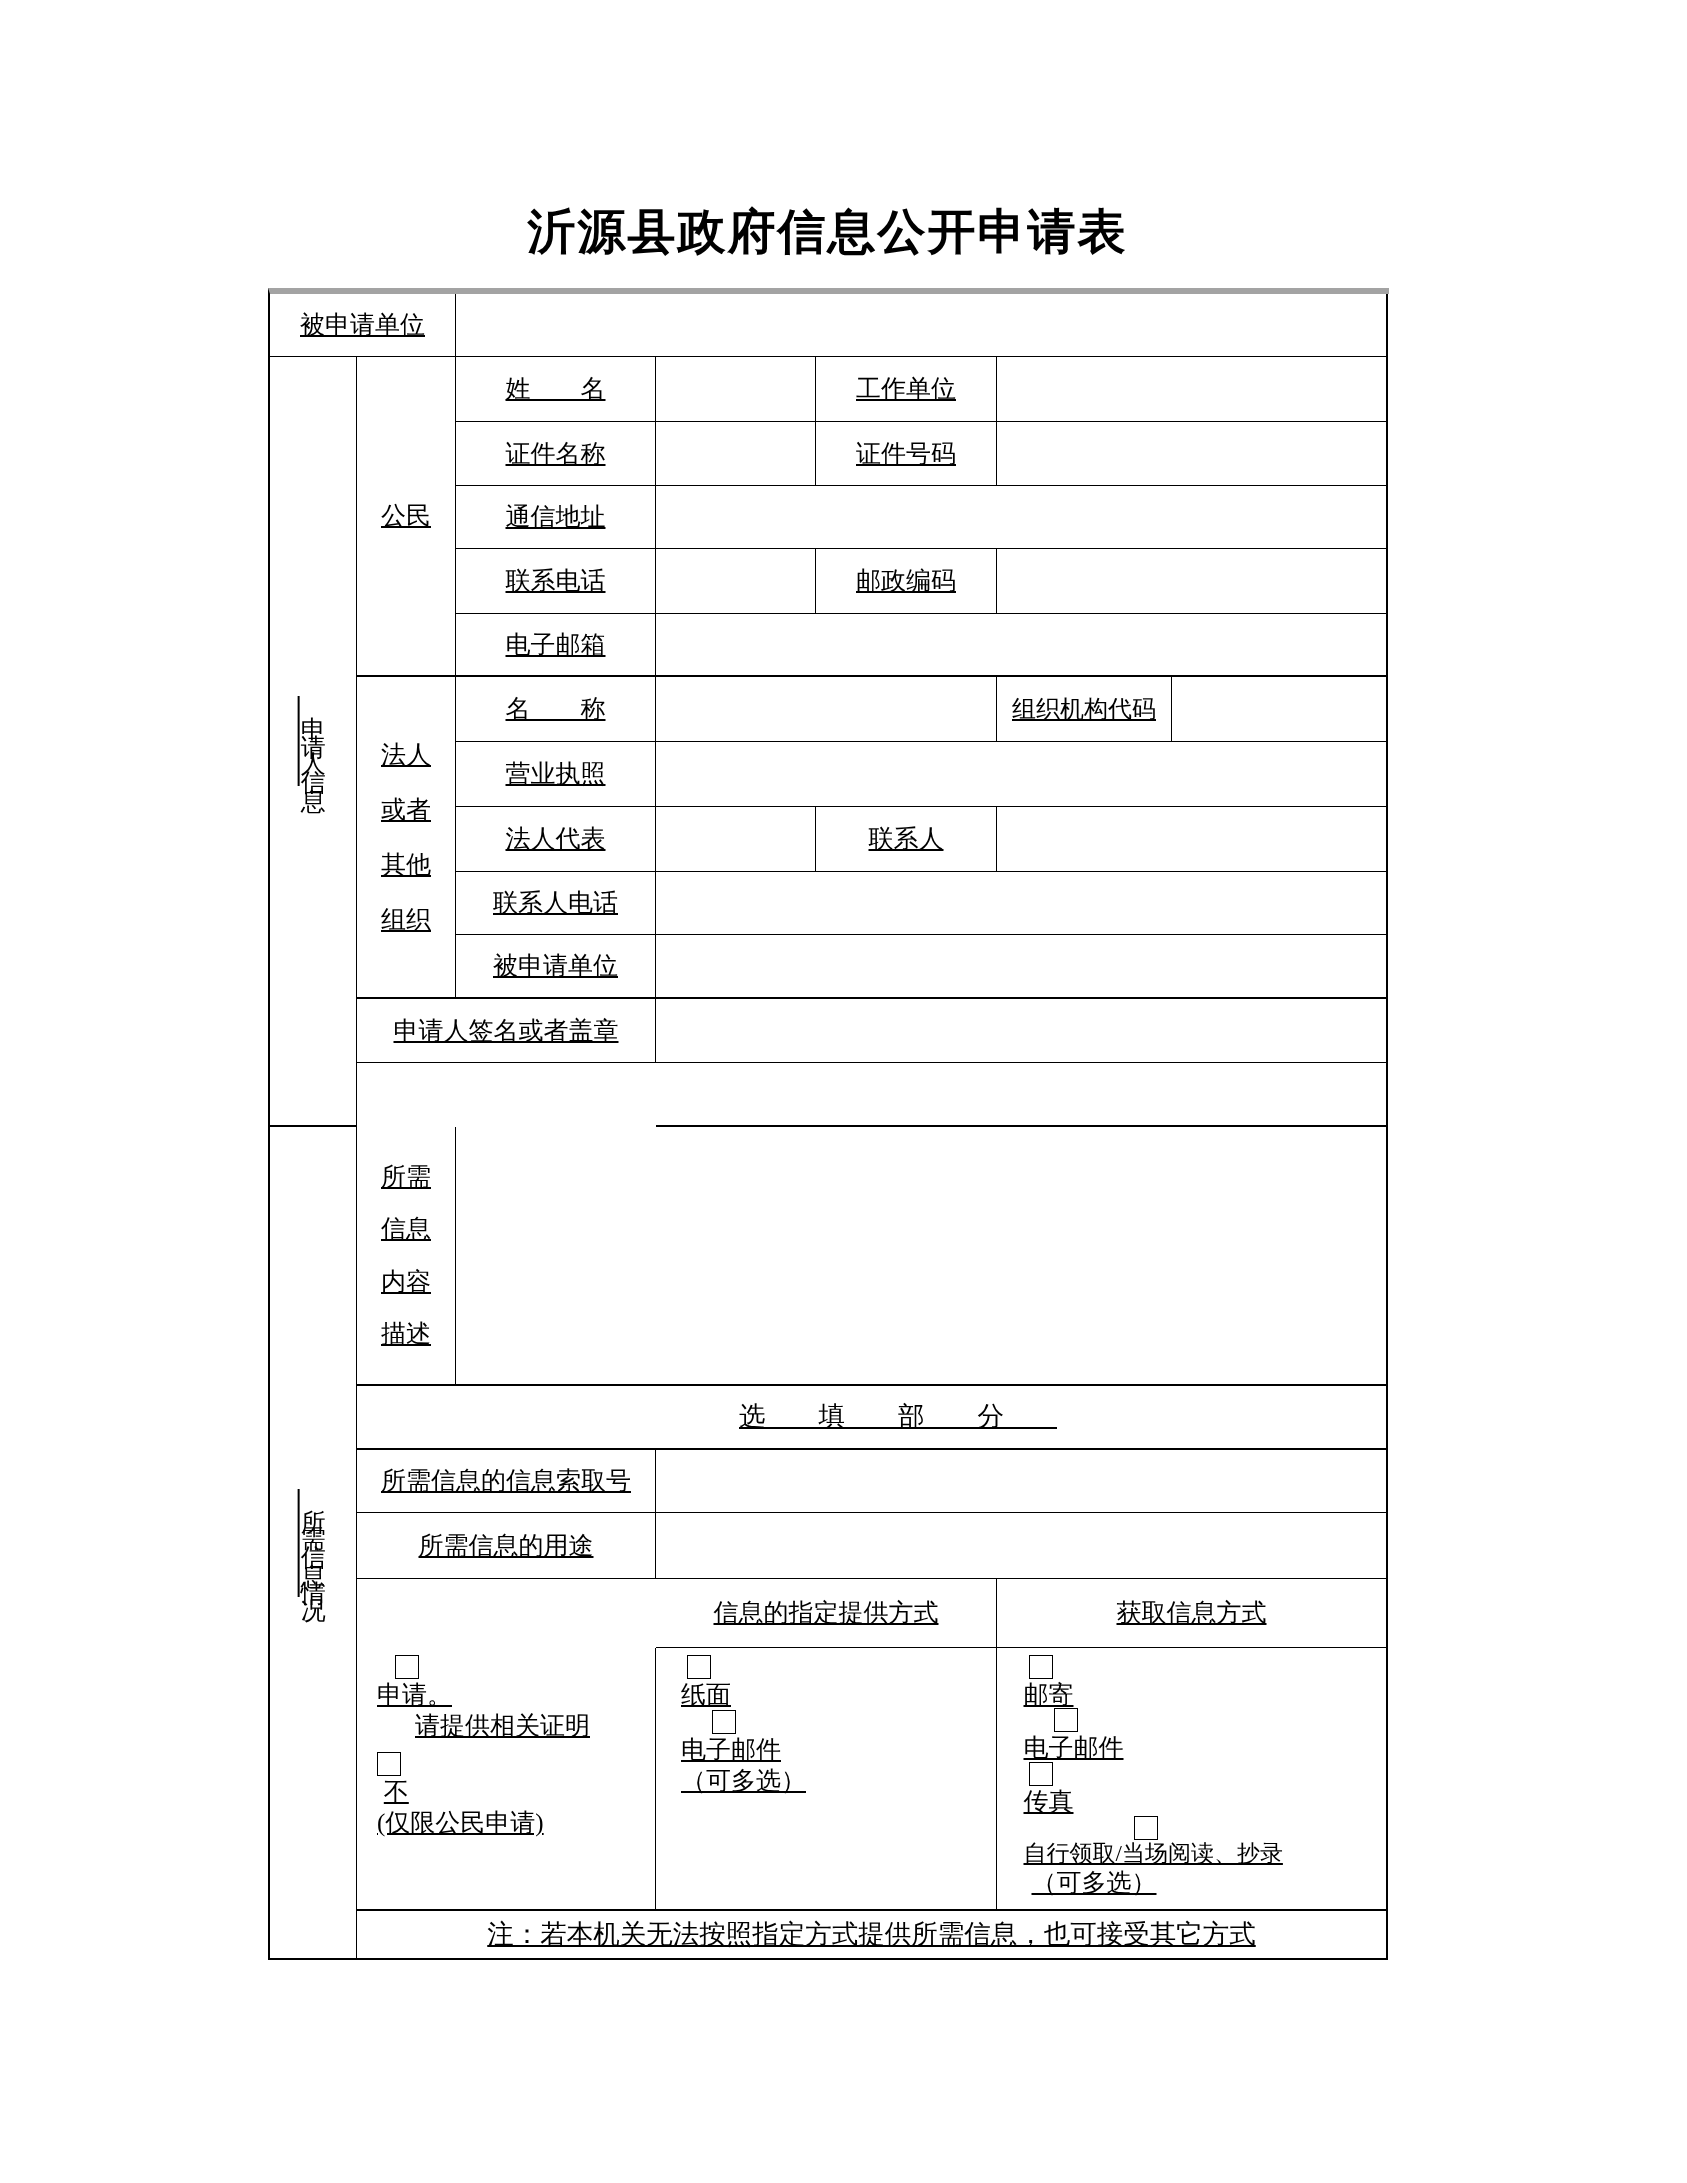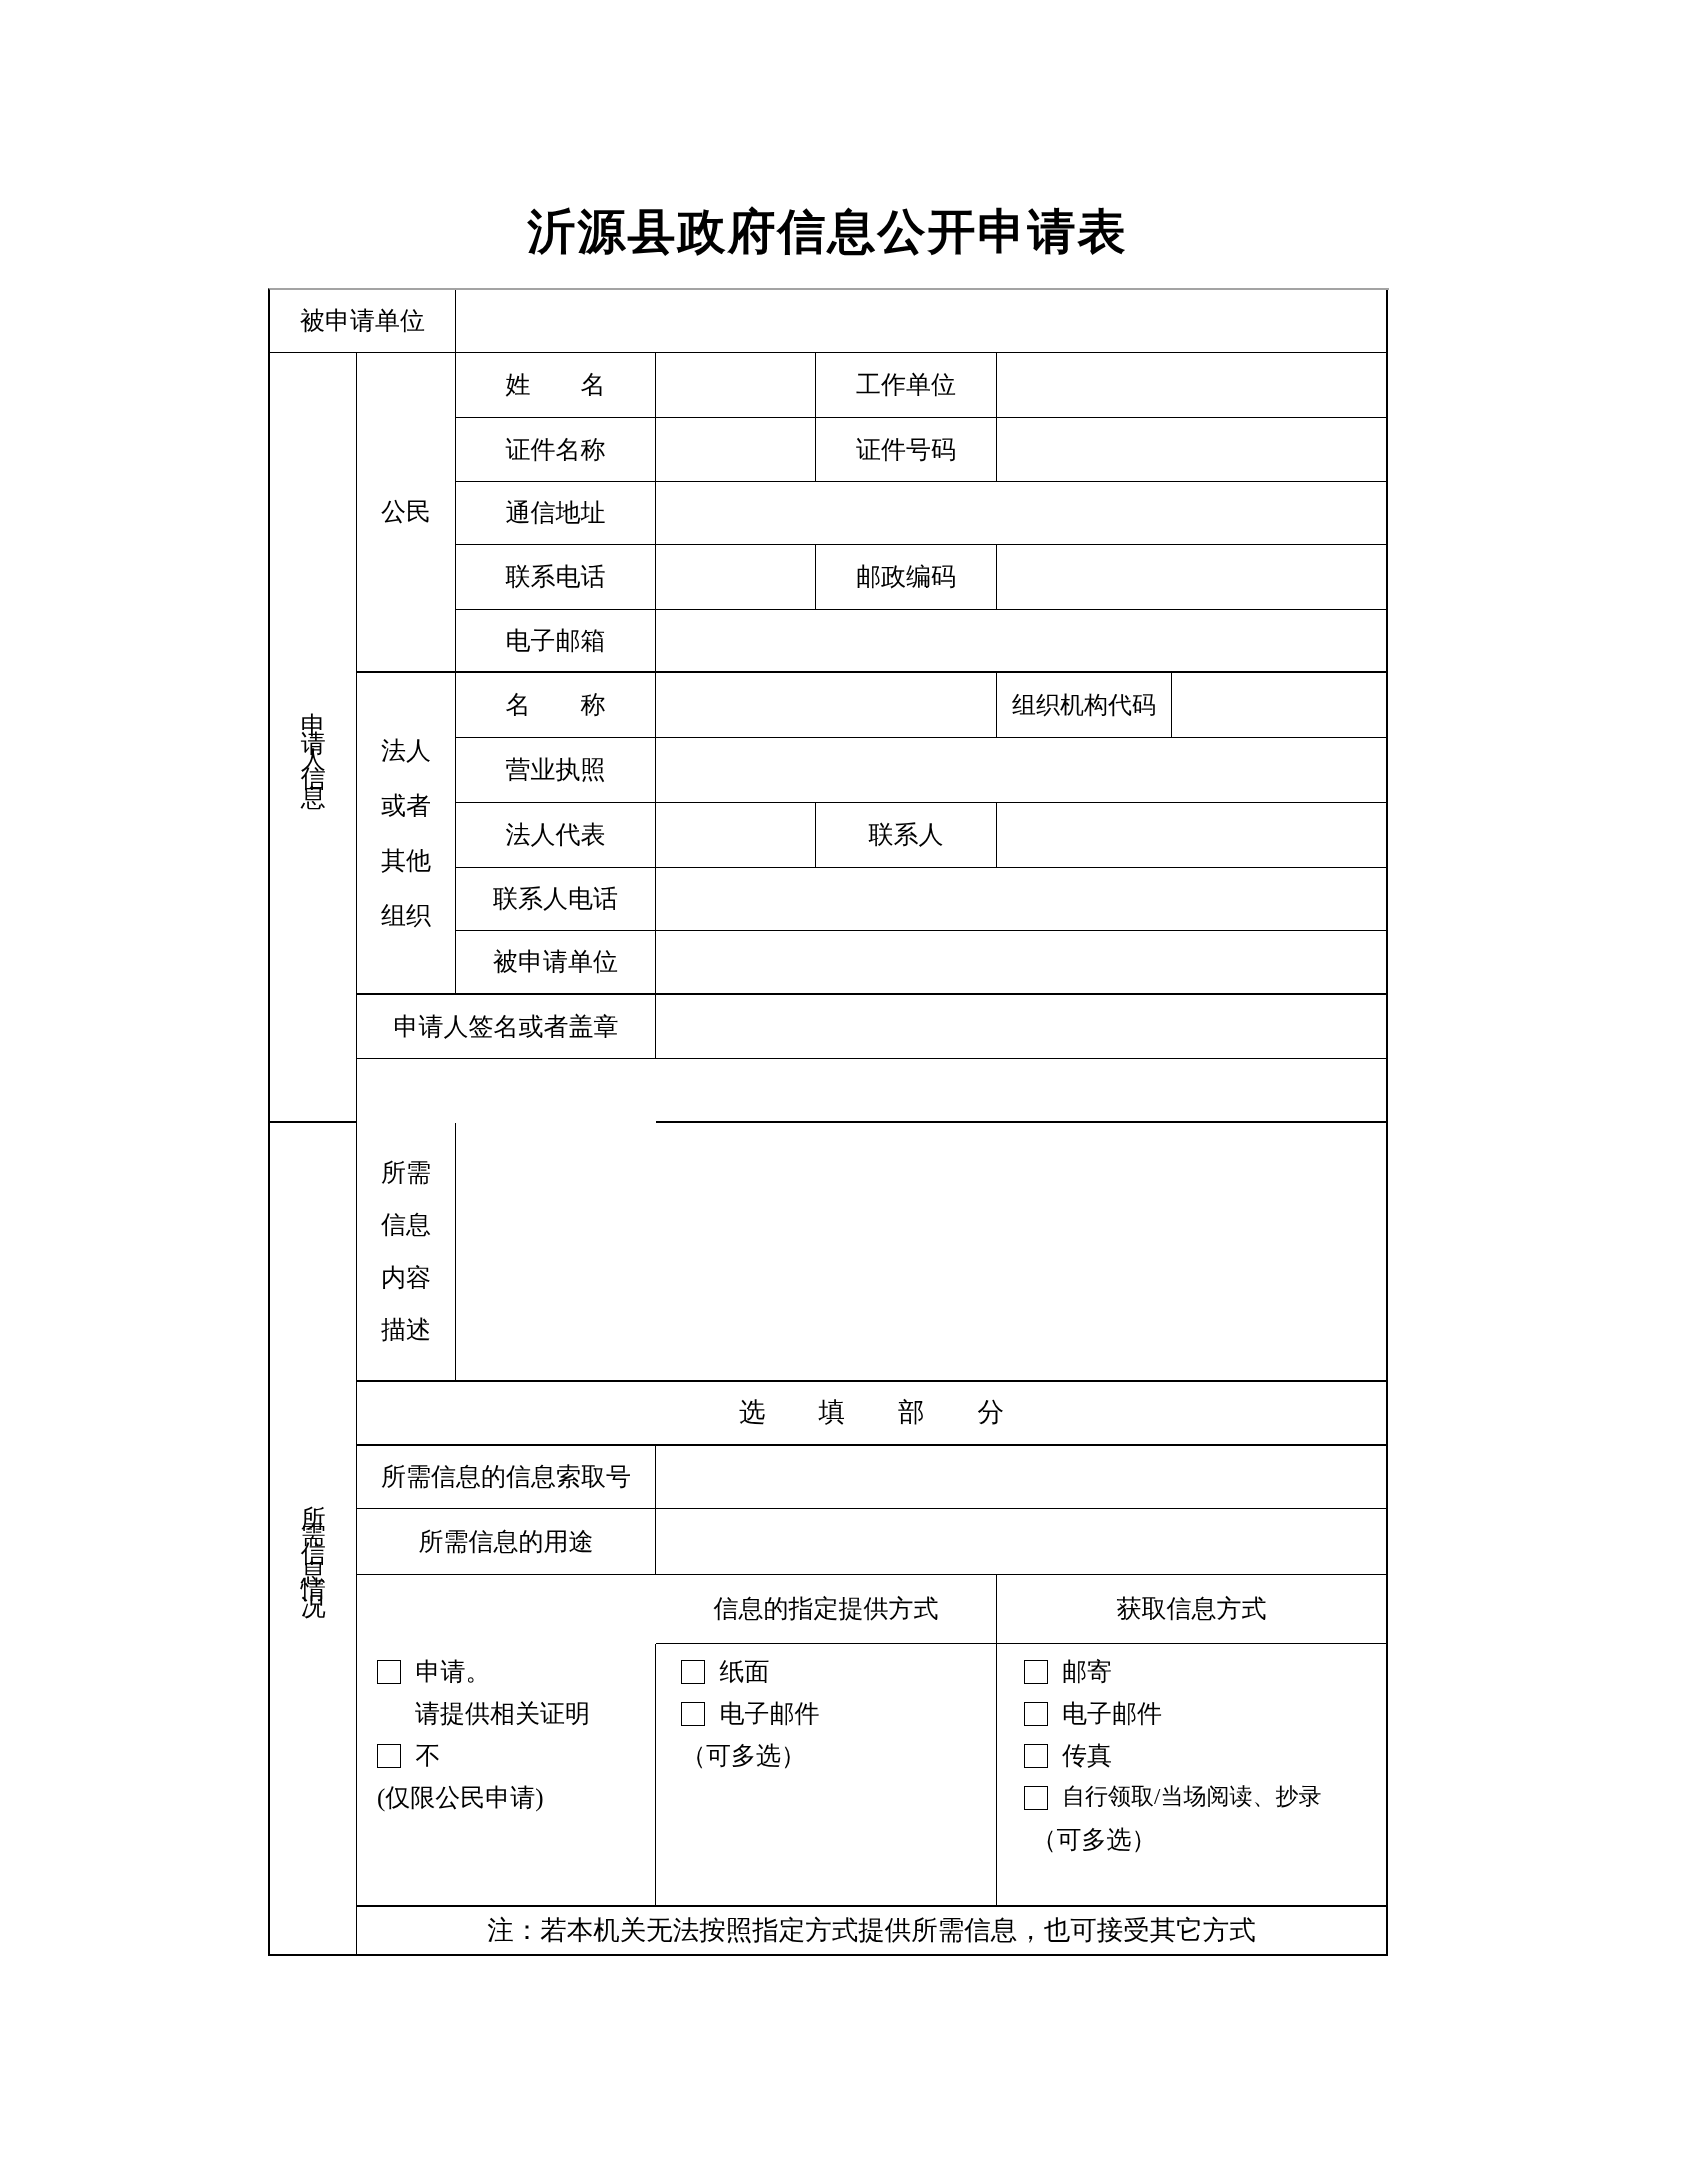--- a/index.html
+++ b/index.html
@@ -11,37 +11,37 @@
   .title{
     position:absolute;left:268px;top:204px;width:1119px;
     text-align:center;font-size:48px;font-weight:bold;line-height:56px;
     letter-spacing:2px;
   }
   .tbl{
     position:absolute;left:268px;top:288px;
     display:grid;
     grid-template-columns:87px 99px 200px 160px 181px 175px 216px;
     grid-template-rows:63px 65px 64px 63px 65px 63px 65px 65px 65px 63px 64px 64px 64px 259px 64px 63px 66px 69px 263px 49px;
-    border-top:2px solid #a3a3a3;border-left:2px solid #000;
-    width:1119px;box-sizing:content-box;
+    border-top:6px solid #a3a3a3;border-left:2px solid #000;
+    width:1119px;box-sizing:content-box;text-decoration:underline;
   }
   .c{
     border-right:1.3px solid #000;border-bottom:1.3px solid #000;
     display:flex;align-items:center;justify-content:center;
     font-size:25px;line-height:1.25;box-sizing:border-box;
     text-align:center;overflow:hidden;
   }
   .bb{border-bottom-width:2px;}
   .br{border-right-width:2px;}
   .vert{writing-mode:vertical-lr;text-orientation:upright;letter-spacing:18px;}
   .wrap2{display:inline-block;width:2.2em;line-height:2.2;text-align:center;}
   .wrap2d{display:inline-block;width:2.2em;line-height:2.1;text-align:center;}
   .optional-header{letter-spacing:2em;text-indent:2em;font-size:26.5px;}
   .opts{flex-direction:column;align-items:flex-start;justify-content:flex-start;padding:6.6px 9.3px 0 20px;}
-  .opt-line{min-height:42px;display:flex;align-items:center;text-align:left;}
+  .opt-line{min-height:42px;display:flex;align-items:center;text-align:left;flex-direction:column;}
   .cb{width:22px;height:22px;border:1.3px solid #000;margin-right:14.6px;flex:none;background:#fff;}
   .indent1{padding-left:38px;}
   .note-cell{font-size:26.5px;}
 </style>
 </head>
 <body>
 
 <div class="page">
 
   <div class="title">沂源县政府信息公开申请表</div>

